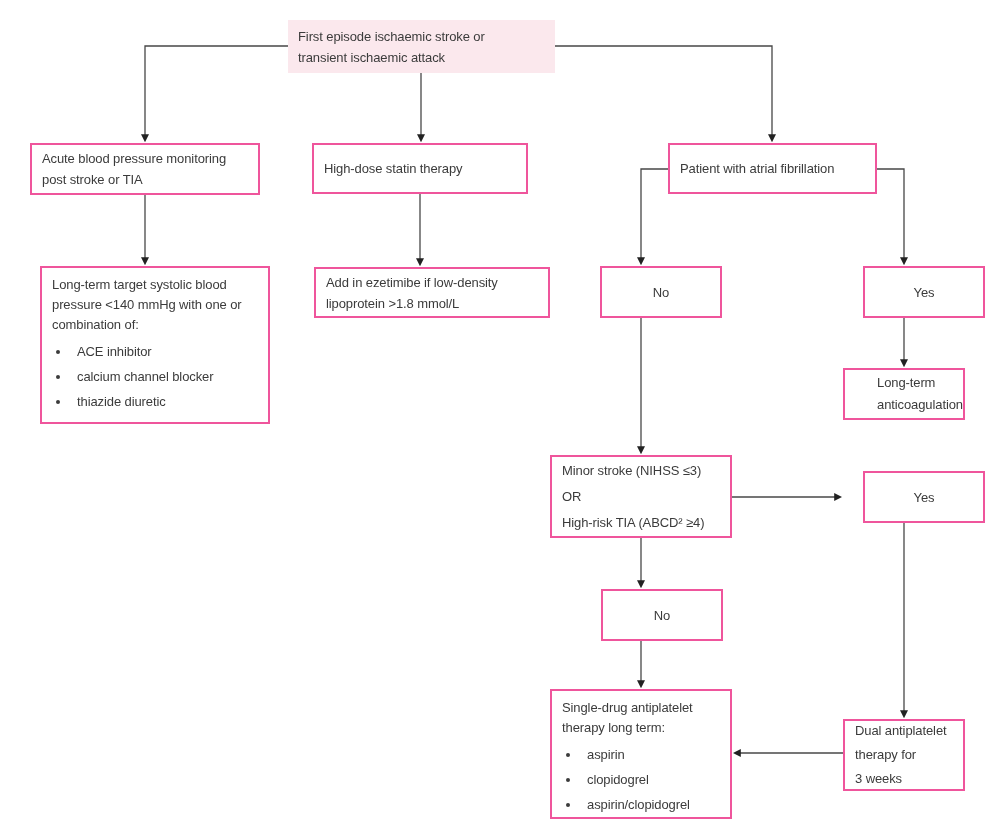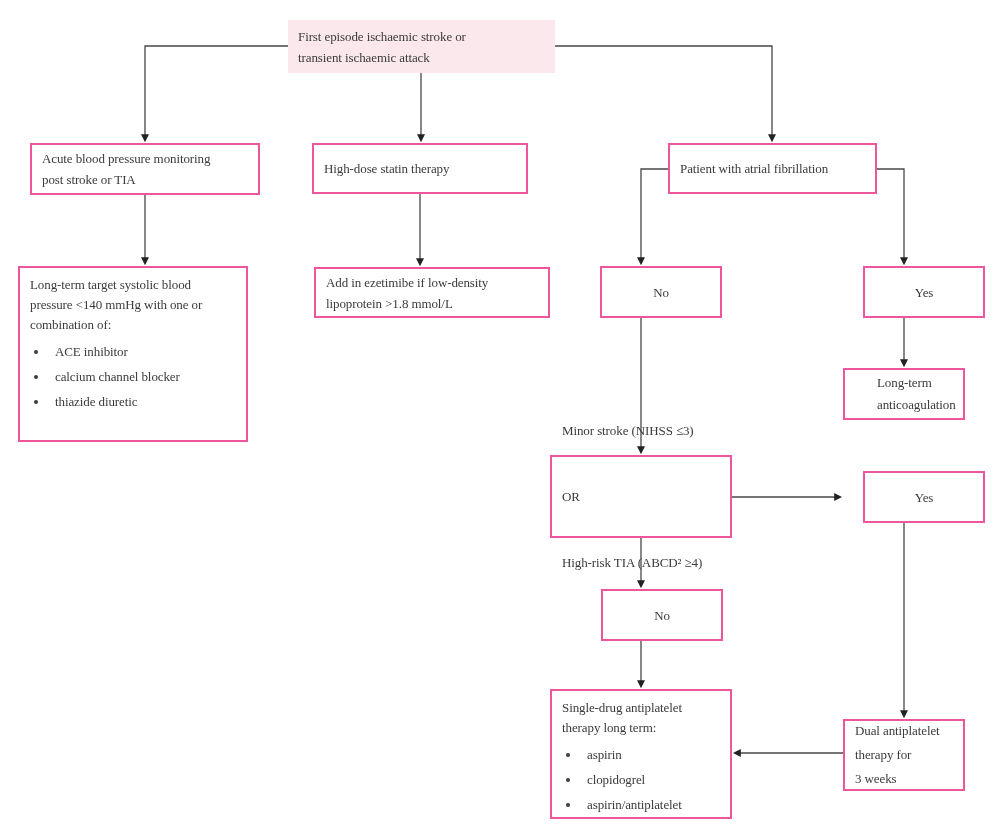--- a/index.html
+++ b/index.html
@@ -8,21 +8,21 @@
     --line:#474747;
     --arrowhead:#222222;
     --text:#3b3b3b;
     --canvas-bg:#ffffff;
   }
   html,body{margin:0;padding:0;background:var(--canvas-bg);}
   .canvas{
     position:relative;
     width:1000px;height:838px;
     background:var(--canvas-bg);
-    font-family:Liberation Serif, serif;
+    font-family:Liberation Sans, sans-serif;
     font-size:13px;
     letter-spacing:-0.1px;
     color:var(--text);
     overflow:hidden;
   }
   .connectors{
     position:absolute;left:0;top:0;width:1000px;height:838px;
     pointer-events:none;
   }
   .connectors path.wire{
@@ -52,21 +52,21 @@
     align-items:center;
     text-align:center;
     padding:6px 4px;
     margin-left:20px;
   }
   .node.top-align{
     justify-content:flex-start;
     padding:7px 10px;
   }
   .node .line{display:block;}
-  .node.minor{line-height:26px;gap:40px;}
+  .node.minor{line-height:26px;}
   .node.anticoag{line-height:22px;padding-left:32px;}
   .node.dual{line-height:24px;}
   .node ul{
     list-style:disc;
     margin:7px 0 0 0;
     padding:0 0 0 19px;
   }
   .node ul li{
     line-height:20px;
     margin-bottom:5px;
@@ -104,21 +104,21 @@
   <div class="node start" style="left:288px;top:20px;width:267px;height:53px">
     <span class="txt">First episode ischaemic stroke or
 transient ischaemic attack</span>
   </div>
 
   <div class="node" style="left:30px;top:143px;width:230px;height:52px">
     <span class="txt">Acute blood pressure monitoring
 post stroke or TIA</span>
   </div>
 
-  <div class="node top-align" style="left:18px;top:266px;width:230px;height:176px">
+  <div class="node top-align" style="left:40px;top:266px;width:230px;height:158px">
     <span class="intro">Long-term target systolic blood
 pressure &lt;140 mmHg with one or
 combination of:</span>
     <ul>
       <li>ACE inhibitor</li>
       <li>calcium channel blocker</li>
       <li>thiazide diuretic</li>
     </ul>
   </div>
 
@@ -161,21 +161,21 @@
   <div class="node center" style="left:581px;top:589px;width:122px;height:52px">
     <span class="txt">No</span>
   </div>
 
   <div class="node top-align" style="left:550px;top:689px;width:182px;height:130px">
     <span class="intro">Single-drug antiplatelet
 therapy long term:</span>
     <ul>
       <li>aspirin</li>
       <li>clopidogrel</li>
-      <li>aspirin/antiplatelet</li>
+      <li>aspirin/clopidogrel</li>
     </ul>
   </div>
 
   <div class="node dual" style="left:843px;top:719px;width:122px;height:72px">
     <span class="txt">Dual antiplatelet
 therapy for
 3 weeks</span>
   </div>
 
 </div>

